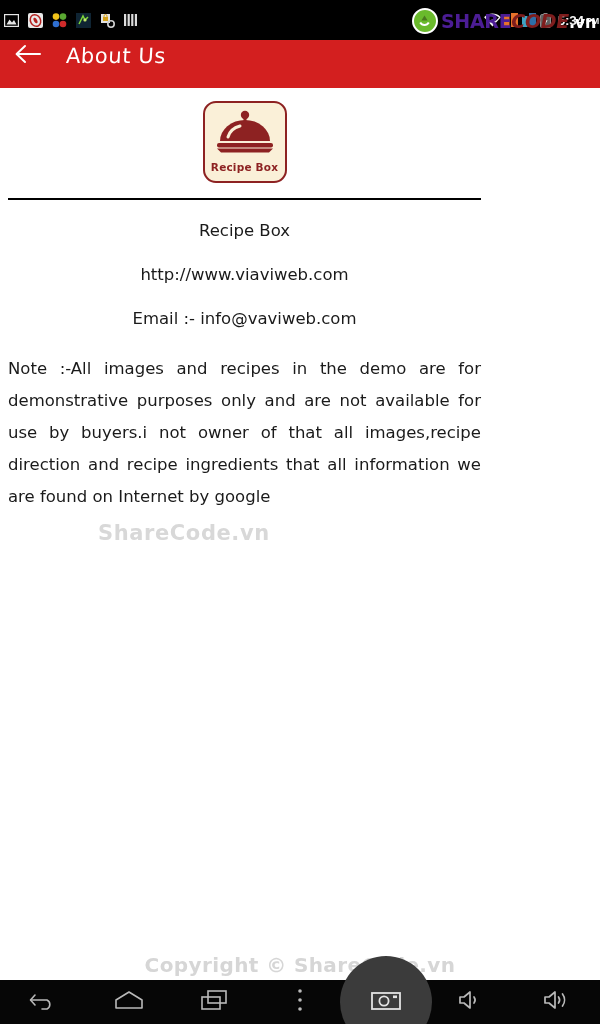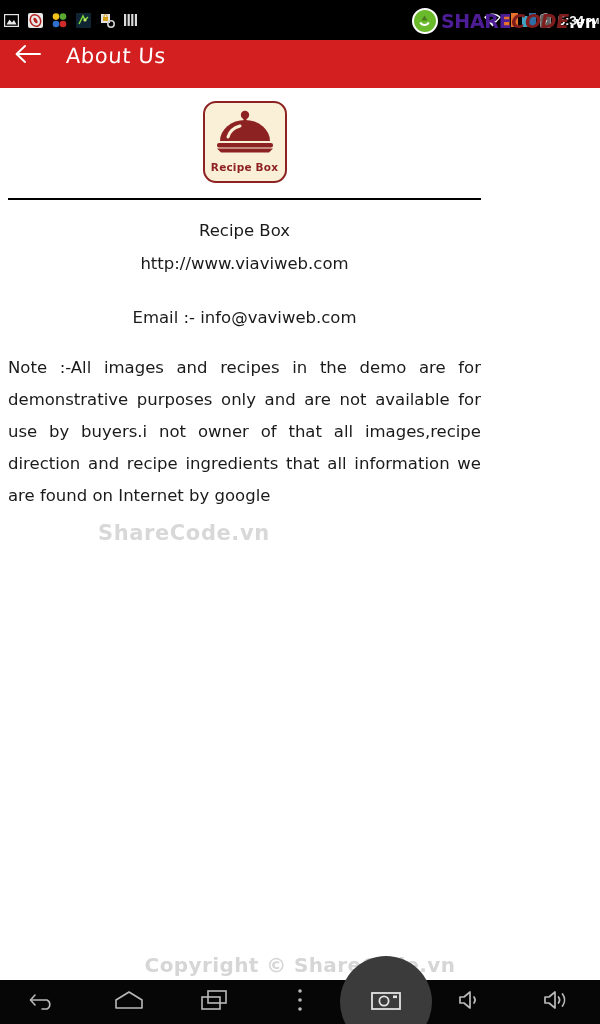--- a/index.html
+++ b/index.html
@@ -81,22 +81,22 @@
 
   .divider {
     height:2px; background:#000000; margin:15px 8px 0 8px;
   }
 
   .line-text {
     text-align:center; color:#1a1a1a; font-size:16.5px;
     font-family:"DejaVu Sans", sans-serif;
   }
   #app-name-line { margin-top:21px; }
-  #website-line  { margin-top:14px; }
-  #email-line    { margin-top:35px; }
+  #website-line  { margin-top:25px; }
+  #email-line    { margin-top:25px; }
 
   .note-text {
     margin:25px 8px 0 8px;
     text-align:justify;
     text-justify:inter-word;
     color:#1a1a1a; font-size:16.5px; line-height:32px;
     font-family:"DejaVu Sans", sans-serif;
   }
 
   

